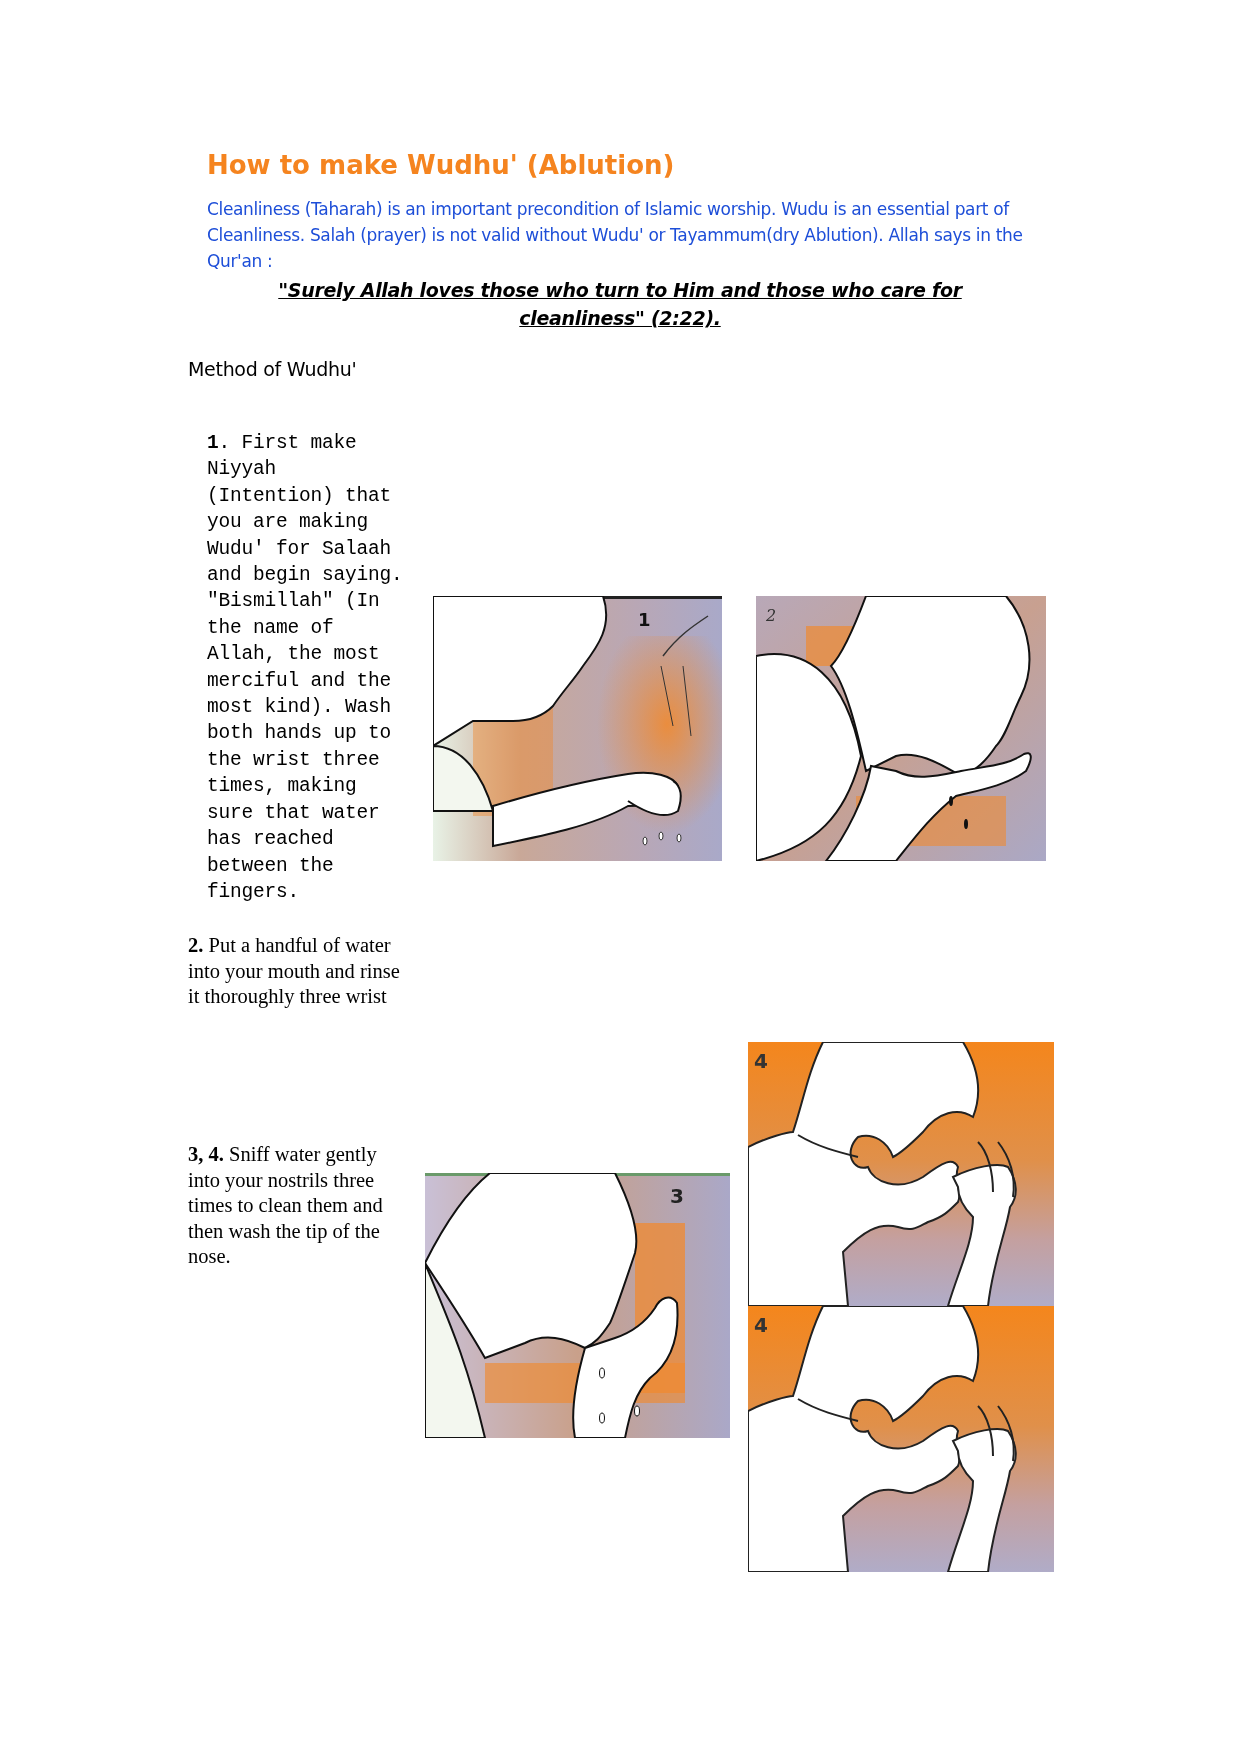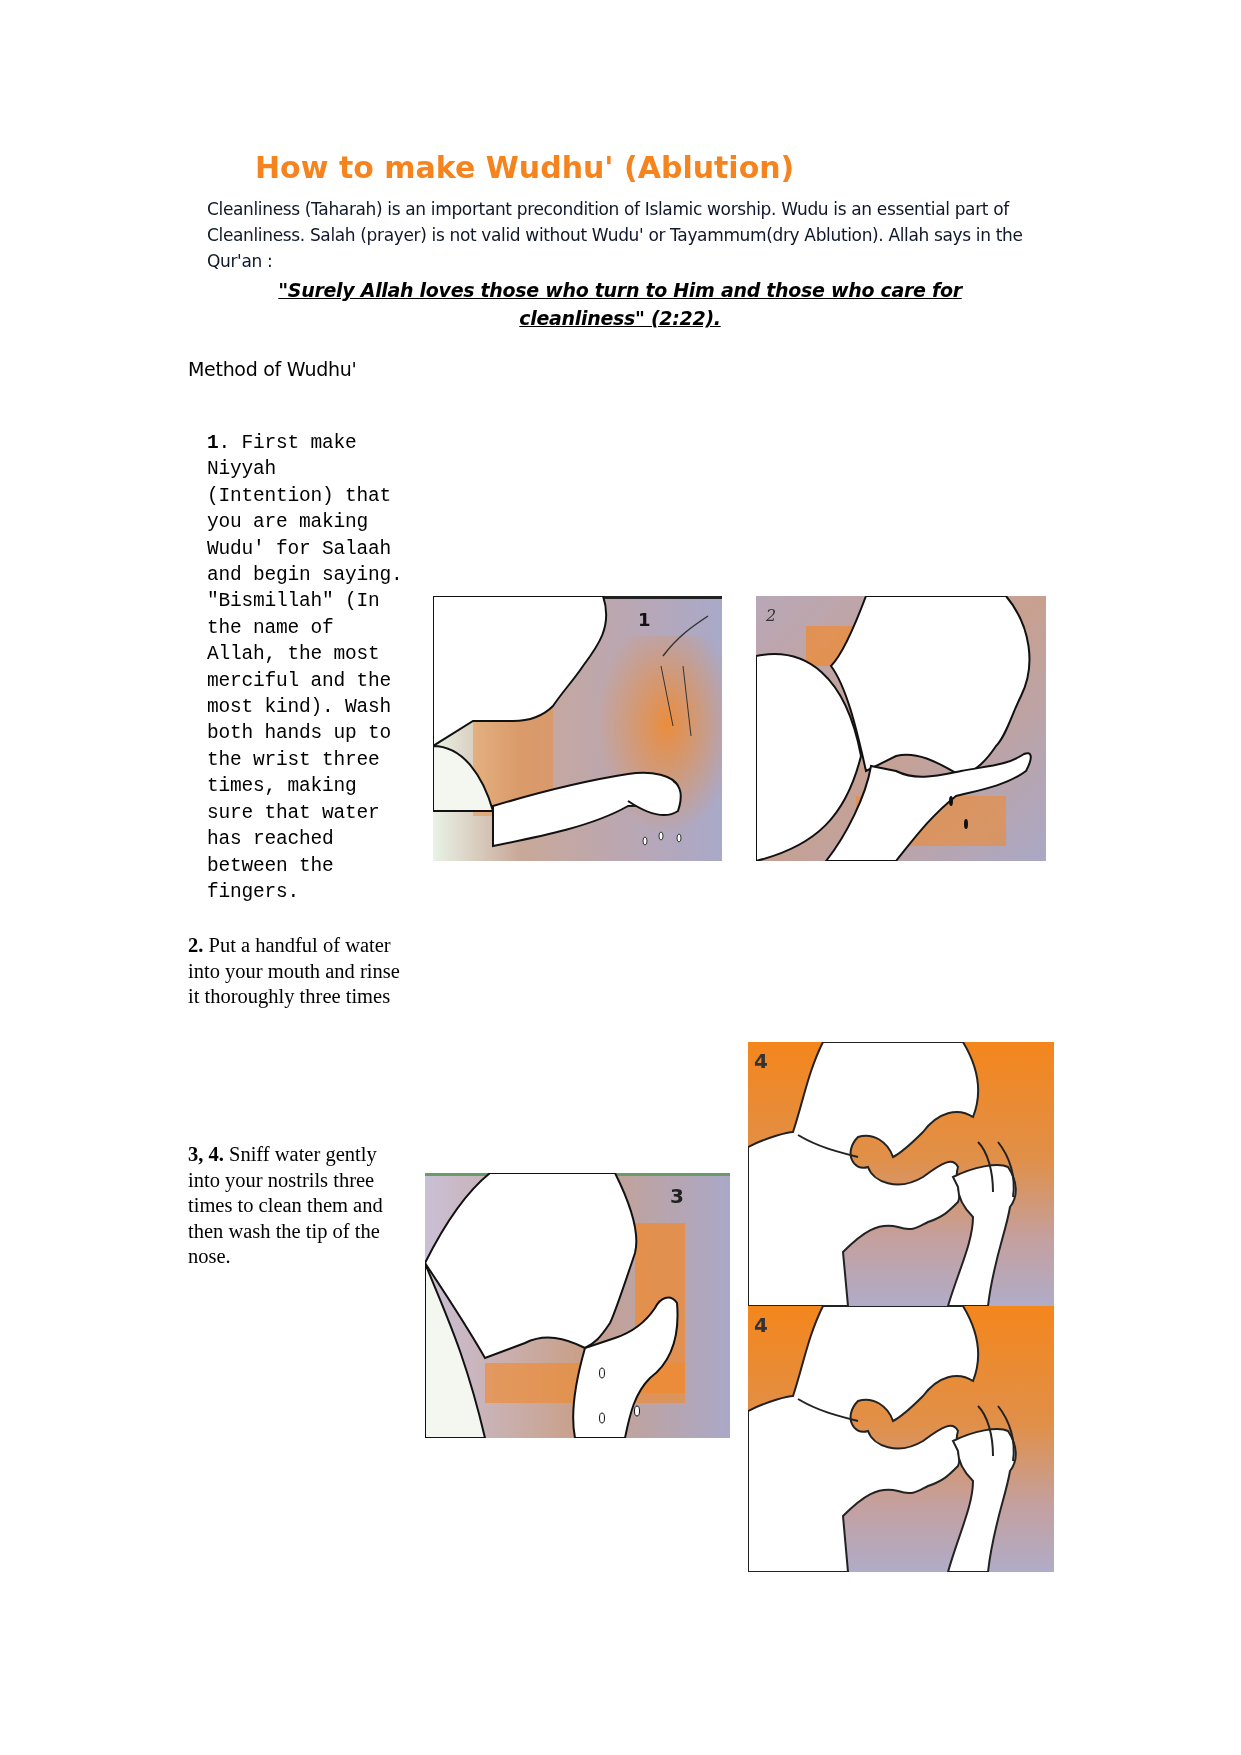--- a/index.html
+++ b/index.html
@@ -1,28 +1,27 @@
 <!DOCTYPE html>
 <html><head>
   <meta charset="utf-8">
   <style>
     html, body { margin: 0; padding: 0; background: #ffffff; }
     body { width: 1241px; height: 1755px; position: relative; overflow: hidden; }
     .abs { position: absolute; }
     .title {
       left: 207px; top: 150px;
       font-family: "DejaVu Sans", sans-serif; font-weight: bold;
-      font-size: 30px; color: #f5841f; letter-spacing: 0px;
+      font-size: 26px; color: #f5841f; letter-spacing: 0px;
       white-space: nowrap;
-      margin-left: 48px;
     }
     .intro {
       left: 207px; top: 196px; width: 830px;
       font-family: "DejaVu Sans", sans-serif; font-size: 17px;
-      line-height: 26px; color: #0f172a; letter-spacing: -0.35px;
+      line-height: 26px; color: #1d4ed8; letter-spacing: -0.35px;
     }
     .quote {
       left: 230px; top: 276px; width: 780px; text-align: center;
       font-family: "DejaVu Sans", sans-serif; font-weight: bold; font-style: italic;
       font-size: 19px; line-height: 28px; color: #000; text-decoration: underline;
       letter-spacing: -0.3px;
     }
     .method {
       left: 188px; top: 358px;
       font-family: "DejaVu Sans", sans-serif; font-size: 19px; color: #000;
@@ -49,21 +48,21 @@
 <div class="abs title">How to make Wudhu' (Ablution)</div>
 
 <div class="abs intro">Cleanliness (Taharah) is an important precondition of Islamic worship. Wudu is an essential part of Cleanliness. Salah (prayer) is not valid without Wudu' or Tayammum(dry Ablution). Allah says in the Qur'an :</div>
 
 <div class="abs quote">"Surely Allah loves those who turn to Him and those who care for cleanliness" (2:22).</div>
 
 <div class="abs method">Method of Wudhu'</div>
 
 <div class="abs step1"><b>1</b><span>.</span><span> First make Niyyah (Intention) that you are making Wudu' for Salaah and begin saying. "Bismillah" (In the name of Allah, the most merciful and the most kind). Wash both hands up to the wrist three times, making sure that water has reached between the fingers.</span></div>
 
-<div class="abs serif-step" style="top:933px;"><b>2.</b><span> Put a handful of water into your mouth and rinse it thoroughly three times</span></div>
+<div class="abs serif-step" style="top:933px;"><b>2.</b><span> Put a handful of water into your mouth and rinse it thoroughly three wrist</span></div>
 
 <div class="abs serif-step" style="top:1142px;"><b>3, 4.</b><span> Sniff water gently into your nostrils three times to clean them and then wash the tip of the nose.</span></div>
 
 <div class="fig" style="left:433px; top:596px; width:289px; height:265px;">
   <svg viewBox="0 0 289 265" preserveAspectRatio="none">
     <defs>
       <linearGradient id="f1bg" x1="0" y1="0" x2="1" y2="0">
         <stop offset="0" stop-color="#e8f2e6"></stop>
         <stop offset="0.3" stop-color="#c9a898"></stop>
         <stop offset="0.7" stop-color="#b9a7b5"></stop>

